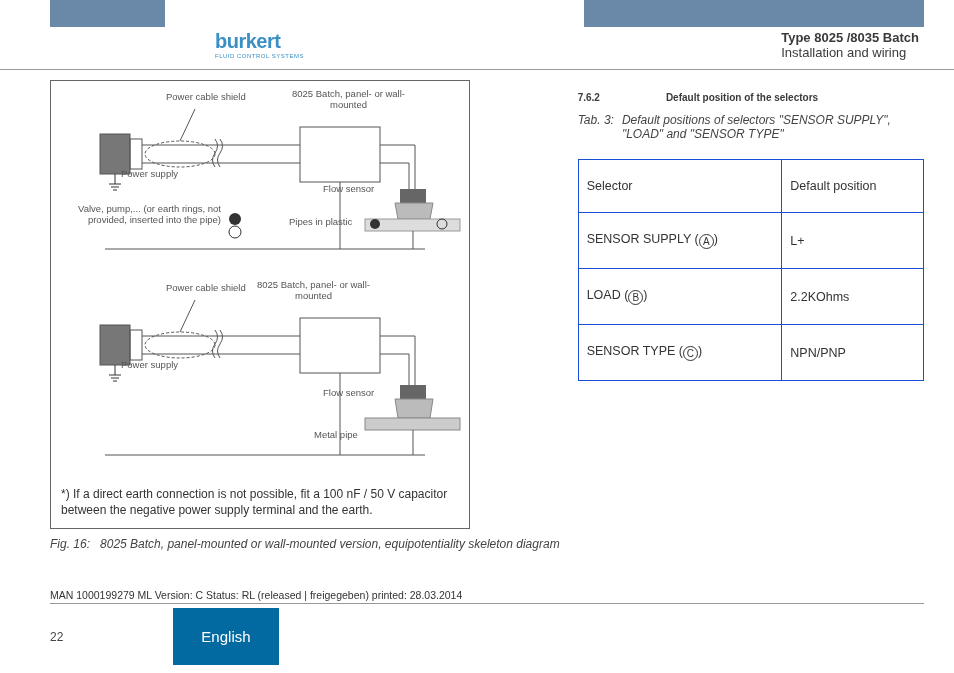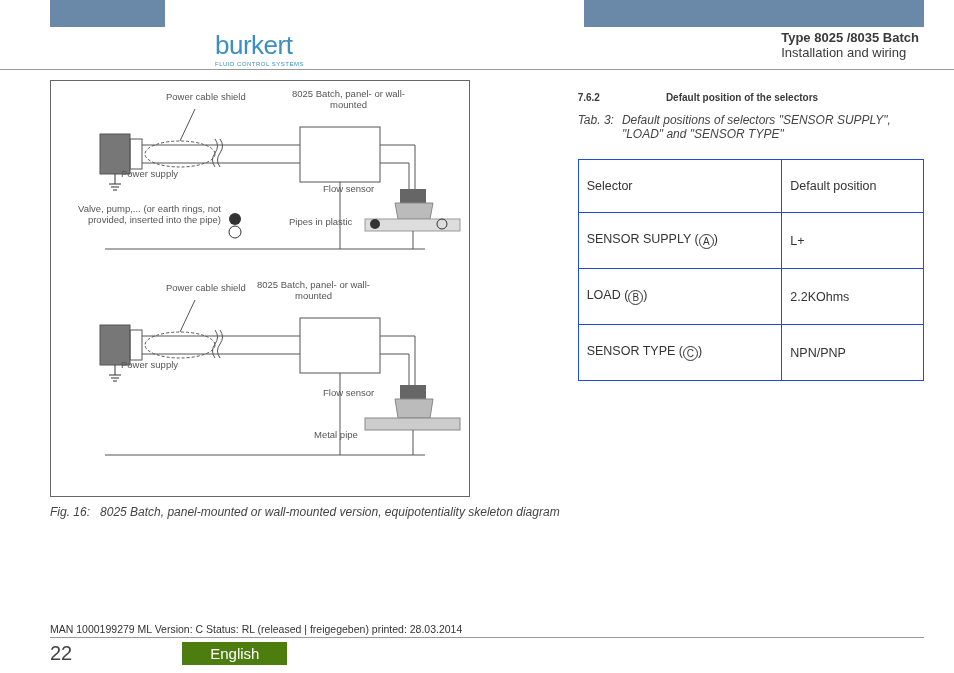--- a/index.html
+++ b/index.html
@@ -33,22 +33,22 @@
     height: 27px;
     background: #6a88a8;
   }
   .logo {
     position: absolute;
     left: 215px;
     top: 30px;
     color: #3b8fc4;
   }
   .logo-text {
-    font-size: 26px;
-    font-weight: normal;
+    font-size: 20px;
+    font-weight: bold;
     letter-spacing: -0.5px;
   }
   .logo-sub {
     font-size: 6px;
     letter-spacing: 0.5px;
     color: #3b8fc4;
   }
   .header-right {
     position: absolute;
     right: 35px;
@@ -153,25 +153,25 @@
     color: #333;
     border-bottom: 1px solid #999;
     padding-bottom: 2px;
   }
   .footer-row {
     display: flex;
     align-items: center;
     margin-top: 4px;
     gap: 110px;
   }
-  .page-num { font-size: 20px; color: #444; }
+  .page-num { font-size: 12px; color: #444; }
   .lang-box {
-    background: #4d7c0f;
+    background: #0369a1;
     color: #fff;
-    padding: 3px 28px;
+    padding: 20px 28px;
     font-size: 15px;
   }
 </style>
 </head>
 <body>
 
 <div class="header">
   <div class="header-blue-left"></div>
   <div class="header-blue-right"></div>
   <div class="logo">
@@ -269,20 +269,21 @@
           <line x1="40" y1="175" x2="360" y2="175" stroke="#555"></line>
           <line x1="130" y1="20" x2="115" y2="52" stroke="#555"></line>
         </svg>
         <span class="diag-label" style="left:105px; top:3px;">Power cable shield</span>
         <span class="diag-label" style="left:195px; top:0; width:115px;">8025 Batch, panel- or wall-mounted</span>
         <span class="diag-label" style="left:60px; top:80px;">Power supply</span>
         <span class="diag-label" style="left:262px; top:108px; text-align:right;">Flow sensor</span>
         <span class="diag-label" style="left:253px; top:150px;">Metal pipe</span>
       </div>
 
+      <div class="footnote">*) If a direct earth connection is not possible, fit a 100 nF / 50 V capacitor between the negative power supply terminal and the earth.</div>
     </div>
 
     <div class="fig-caption">
       <span class="num">Fig. 16:</span>
       <span>8025 Batch, panel-mounted or wall-mounted version, equipotentiality skeleton diagram</span>
     </div>
   </div>
 
   <div class="right-col">
     <div class="section-head">

